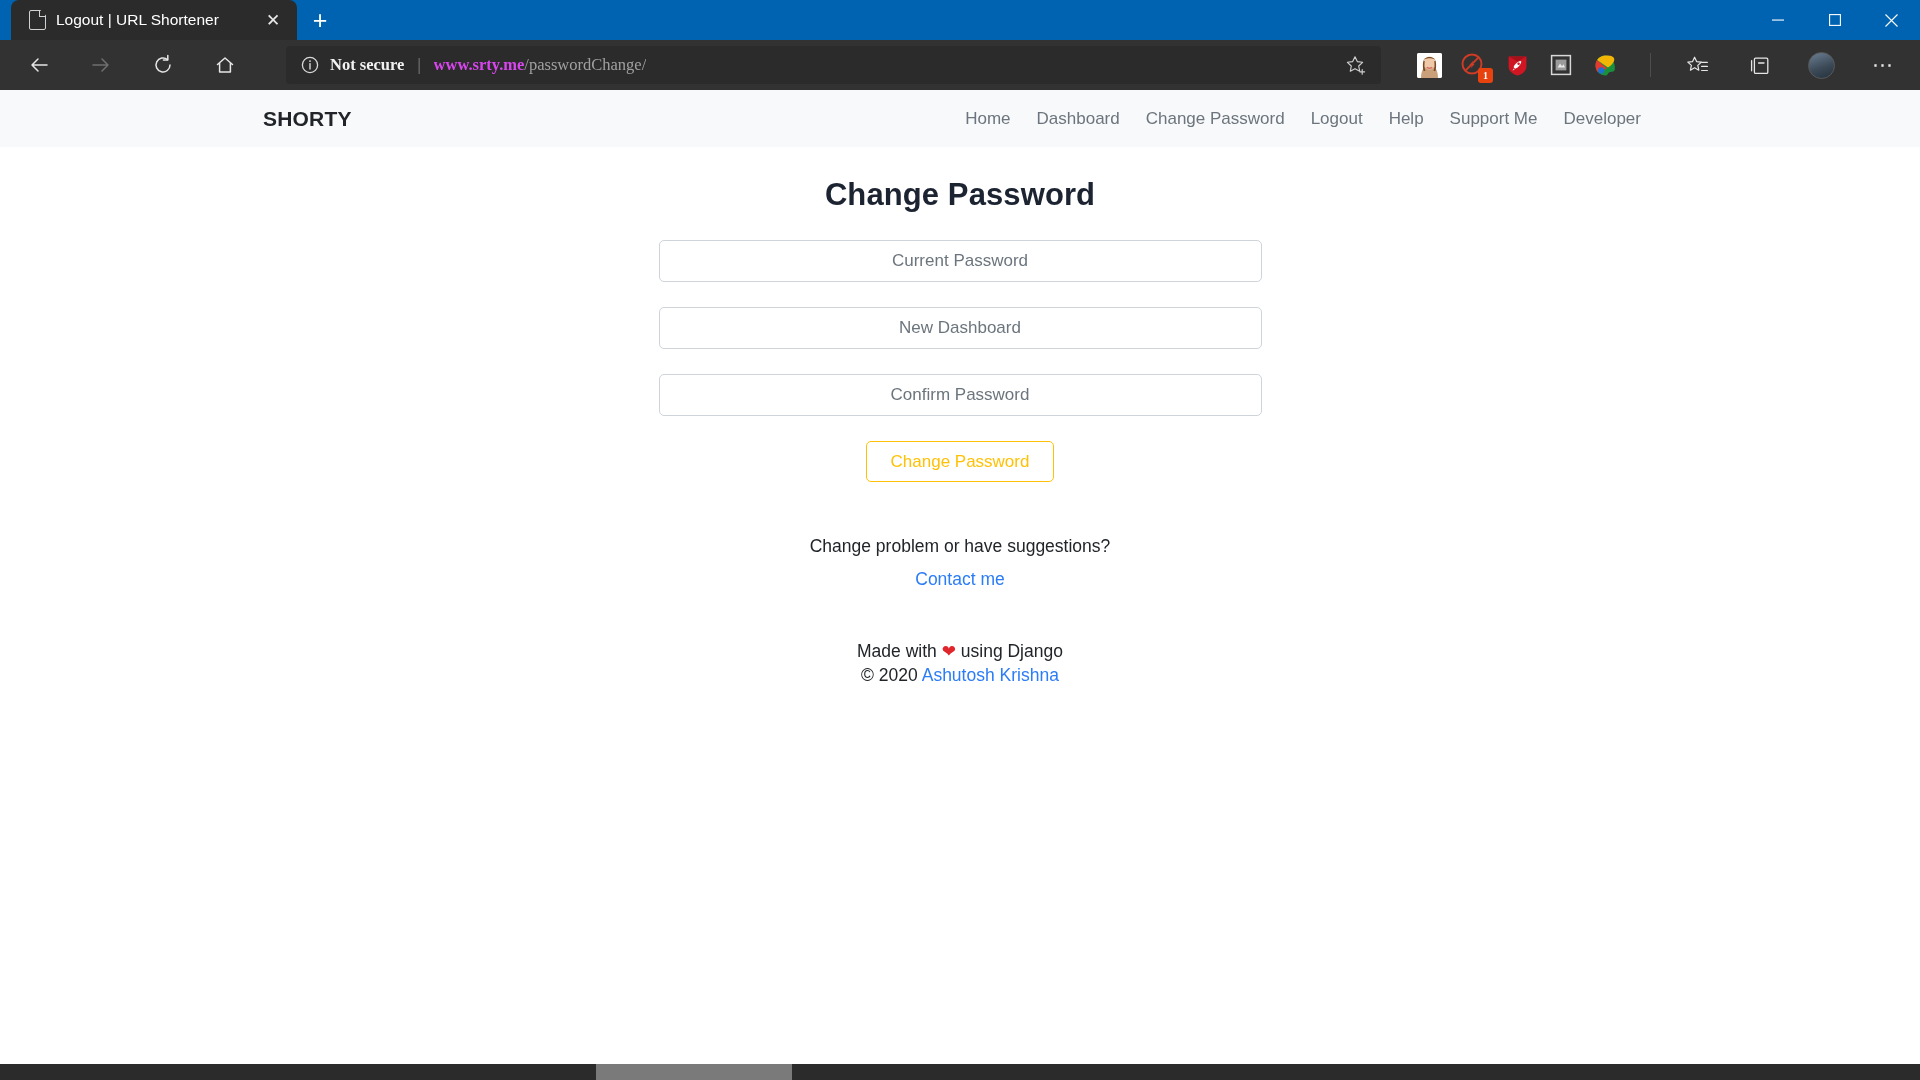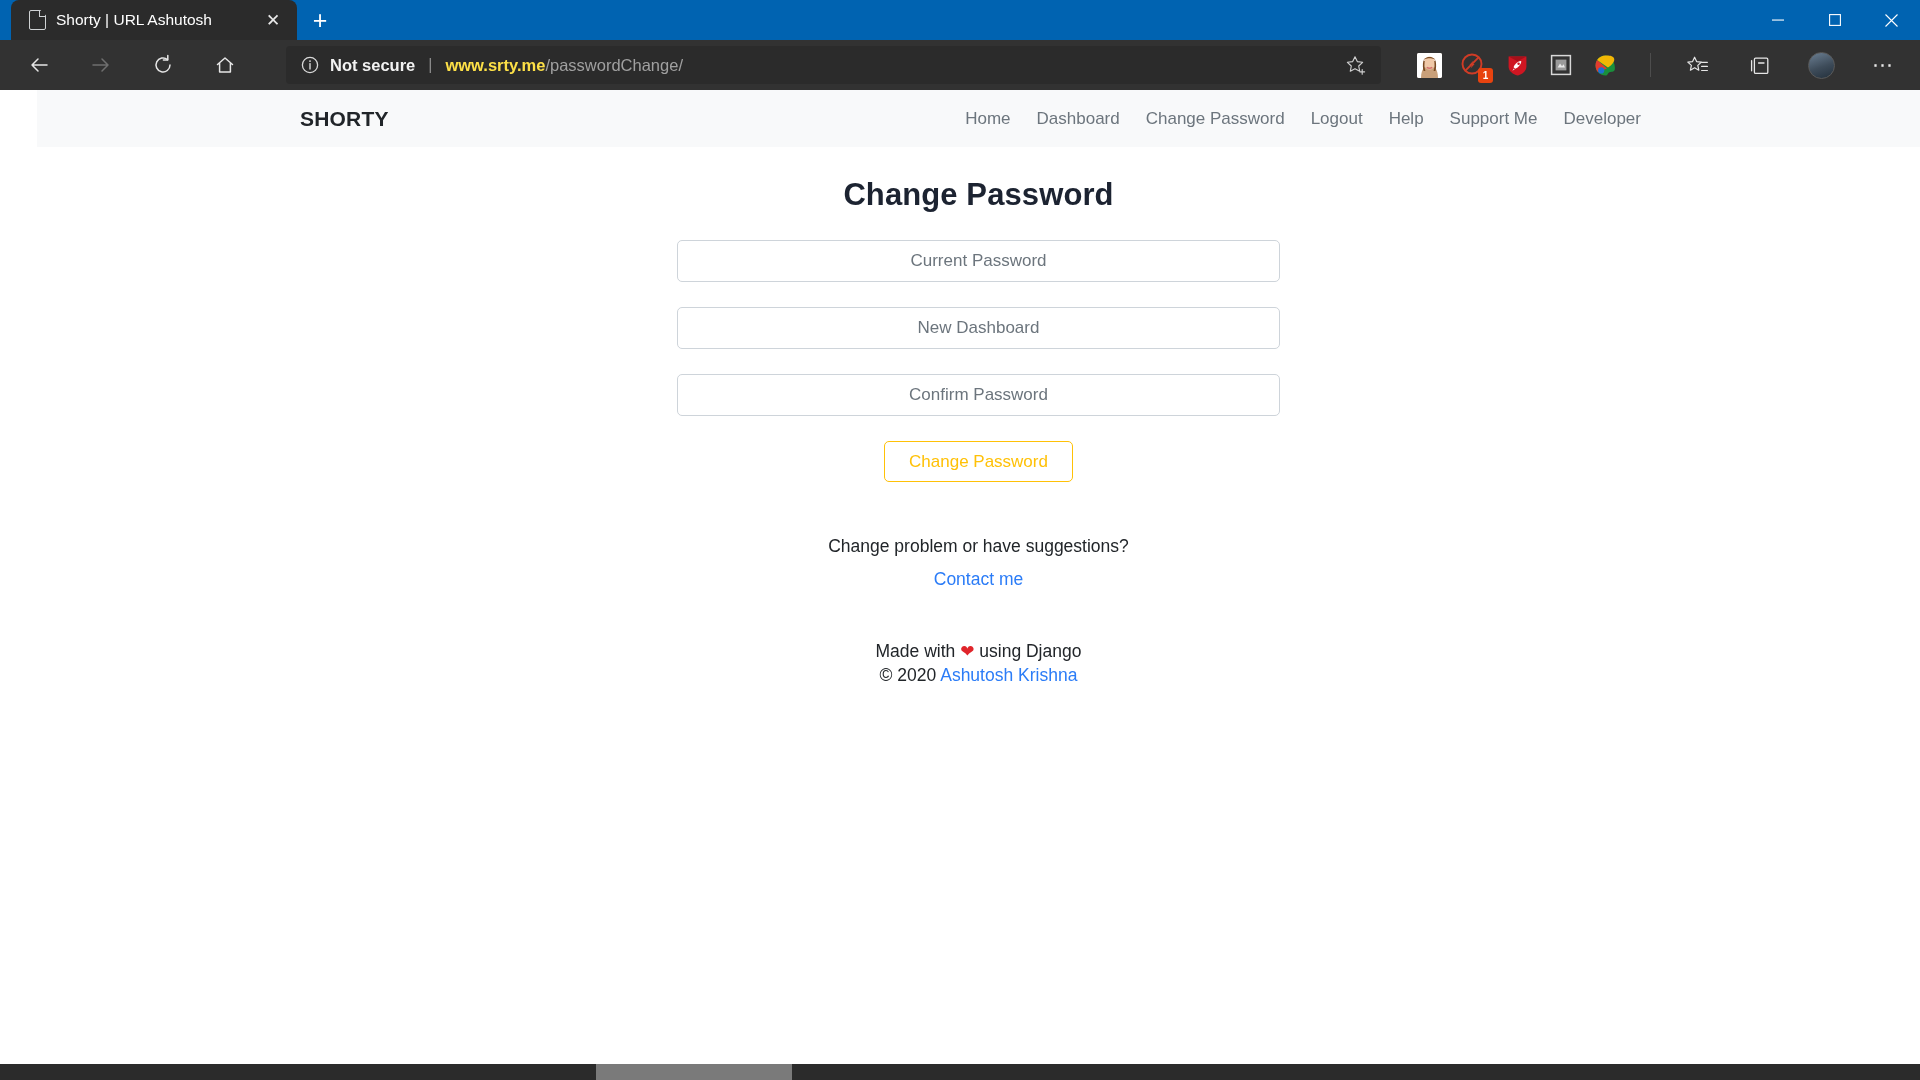--- a/index.html
+++ b/index.html
@@ -52,41 +52,41 @@
   .wincontrols { margin-left:auto; display:flex; height:40px; }
   .wc {
     width:57px; height:40px; display:flex; align-items:center; justify-content:center;
     color:#ffffff;
   }
   .wc svg { display:block; }
 
   
   .toolbar {
     height:50px; background:#323232; display:flex; align-items:center;
-    padding:0 14px 0 16px; gap:16px; flex:none;
+    padding:0 14px 0 16px; gap:16px; flex:none;font-family:Liberation Serif, serif;
   }
   .navbtn {
     width:46px; height:40px; display:flex; align-items:center; justify-content:center;
     color:#e6e6e6; border-radius:4px; flex:none;
   }
   .navbtn.disabled { color:#6f6f6f; }
   .navbtn svg { display:block; }
 
   .urlbar {
     flex:1; height:38px; margin:0 10px 0 22px; background:#2b2b2b;
     border-radius:4px; display:flex; align-items:center; padding:0 8px 0 14px;
     min-width:0;
   }
   .info-icon { width:20px; height:20px; flex:none; color:#d8d8d8; }
   .notsecure {
     color:#f2f2f2; font-size:16.5px; font-weight:600; margin-left:10px; white-space:nowrap;
   }
   .url-div { color:#8c8c8c; margin:0 13px; font-size:16px; }
   .url-wrap { font-size:16.5px; white-space:nowrap; overflow:hidden; min-width:0; }
-  .url-host { color:#fde047; font-weight:700; }
+  .url-host { color:#d946ef; font-weight:700; }
   .url-path { color:#a0a0a0; }
   .fav-star { margin-left:auto; width:34px; height:34px; flex:none;
     display:flex; align-items:center; justify-content:center; color:#cfcfcf; }
 
   .ext-icons { display:flex; align-items:center; gap:0; flex:none; }
   .ext {
     width:44px; height:40px; display:flex; align-items:center; justify-content:center;
     position:relative; flex:none;
   }
   .ext-img-avatar {
@@ -100,21 +100,21 @@
   }
   .tb-sep { width:1px; height:24px; background:#4d4d4d; margin:0 7px; flex:none; }
   .profile-pic {
     width:27px; height:27px; border-radius:50%; overflow:hidden;
     background:linear-gradient(160deg,#6b7f93 0%,#3e4c5a 55%,#23303c 100%);
     border:1px solid #5a5a5a;
   }
   .dots { color:#e9e9e9; font-size:21px; letter-spacing:1px; }
 
   
-  .page { flex:1; background:#ffffff; overflow:hidden; position:relative;padding-left:37px; }
+  .page { flex:1; background:#ffffff; overflow:hidden; position:relative; }
 
   .site-nav {
     height:57px; background:#f8f9fa; display:flex; align-items:center;
     padding:0 40px 0 0;
   }
   .brand {
     font-size:21px; font-weight:700; color:#212529; letter-spacing:.2px;
     margin-left:263px;
   }
   .nav-links { margin-left:auto; display:flex; align-items:center; gap:0; margin-right:226px; }
@@ -161,21 +161,21 @@
   }
 </style>
 </head>
 <body>
 
 <div id="browser">
 
   <div class="titlebar">
     <div class="tab">
       <span class="tab-favicon"></span>
-      <span class="tab-title">Shorty | URL Ashutosh</span>
+      <span class="tab-title">Logout | URL Shortener</span>
       <span class="tab-close">✕</span>
     </div>
     <div class="newtab">+</div>
 
     <div class="wincontrols">
       <div class="wc">
         <svg width="12" height="12" viewBox="0 0 12 12">
             <rect x="0" y="5.5" width="12" height="1.1" fill="currentColor"></rect>
           </svg>
       </div>

